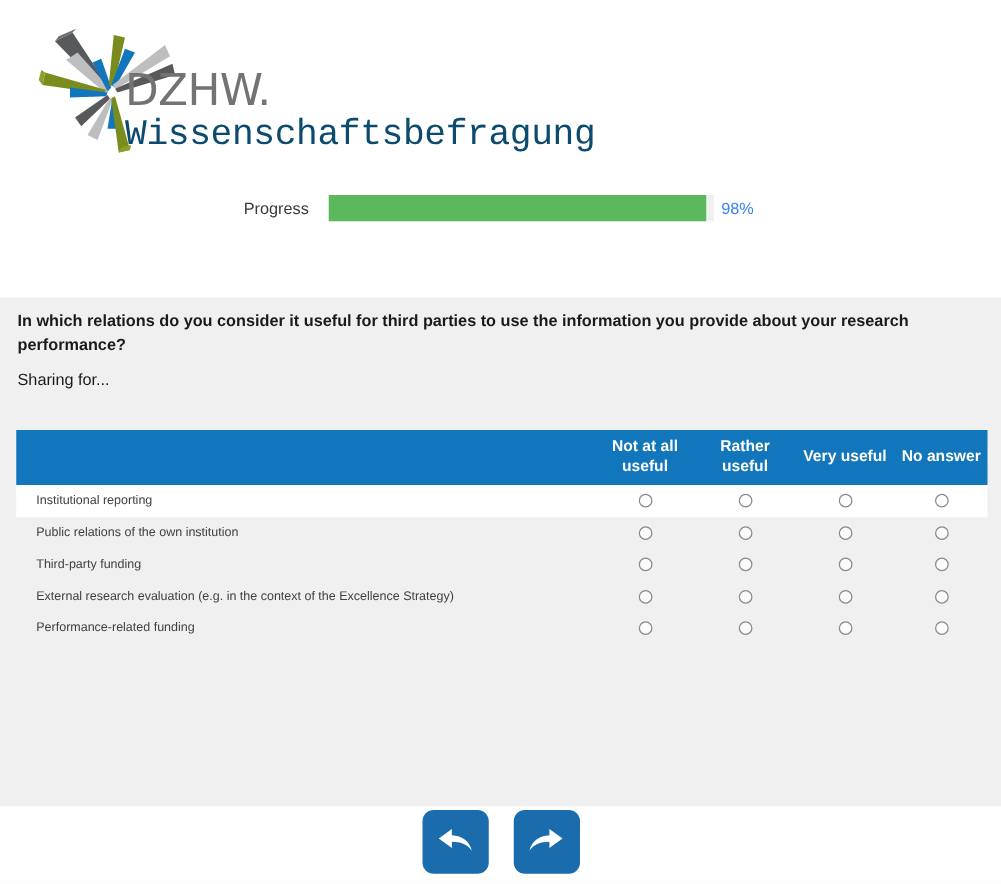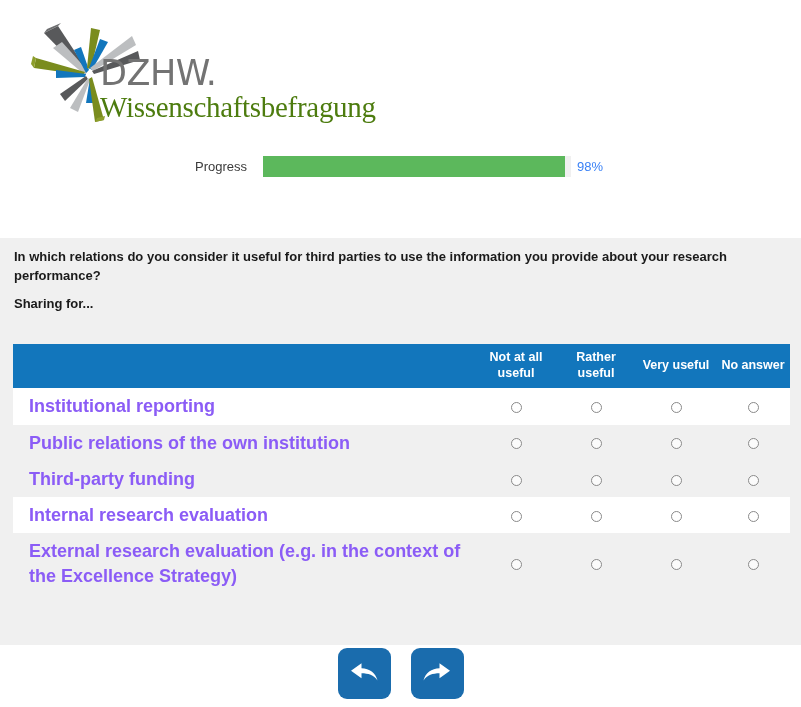--- a/index.html
+++ b/index.html
@@ -44,24 +44,24 @@
   }
   .logo-dzhw {
     font-size: 35px;
     color: #737373;
     letter-spacing: -0.5px;
     font-family: "DejaVu Sans", sans-serif;
     font-weight: 400;
   }
   .logo-sub {
     font-size: 29px;
-    color: #4d7c0f;
+    color: #0c4a6e;
     letter-spacing: -0.3px;
     margin-top: 2px;
-    font-family: Liberation Serif, serif;
+    font-family: Liberation Mono, monospace;
     font-weight: 400;
   }
 
   
   .progress-row {
     position: absolute;
     left: 0;
     top: 156px;
     width: 801px;
     height: 26px;
@@ -112,21 +112,21 @@
     font-size: 13px;
     font-weight: bold;
     color: #1a1a1a;
     line-height: 1.45;
   }
   .subquestion {
     position: absolute;
     left: 14px;
     top: 58px;
     font-size: 13px;
-    font-weight: bold;
+    font-weight: normal;
     color: #1a1a1a;
   }
 
   
   .matrix {
     position: absolute;
     left: 13px;
     top: 106px;
     width: 777px;
     border-collapse: collapse;
@@ -139,26 +139,25 @@
     font-weight: bold;
     padding: 6px 2px 7px 2px;
     text-align: center;
     line-height: 1.25;
     vertical-align: middle;
   }
   .matrix thead th.lbl-col {
     text-align: left;
   }
   .matrix tbody td {
-    font-size: 18px;
-    color: #8b5cf6;
+    font-size: 10px;
+    color: #404040;
     padding: 6px 4px;
     vertical-align: middle;
     line-height: 1.35;
-    font-weight: bold;
   }
   .matrix tbody td.lbl {
     padding-left: 16px;
     text-align: left;
   }
   .matrix tbody td.opt {
     text-align: center;
   }
   .matrix tbody tr.even td {
     background: #ffffff;
@@ -293,29 +292,29 @@
           <td class="opt"><span class="radio"></span></td>
           <td class="opt"><span class="radio"></span></td>
         </tr>
         <tr class="odd">
           <td class="lbl">Third-party funding</td>
           <td class="opt"><span class="radio"></span></td>
           <td class="opt"><span class="radio"></span></td>
           <td class="opt"><span class="radio"></span></td>
           <td class="opt"><span class="radio"></span></td>
         </tr>
-        <tr class="even">
-          <td class="lbl">Internal research evaluation</td>
-          <td class="opt"><span class="radio"></span></td>
-          <td class="opt"><span class="radio"></span></td>
-          <td class="opt"><span class="radio"></span></td>
-          <td class="opt"><span class="radio"></span></td>
-        </tr>
         <tr class="odd">
           <td class="lbl">External research evaluation (e.g. in the context of the Excellence Strategy)</td>
+          <td class="opt"><span class="radio"></span></td>
+          <td class="opt"><span class="radio"></span></td>
+          <td class="opt"><span class="radio"></span></td>
+          <td class="opt"><span class="radio"></span></td>
+        </tr>
+        <tr class="odd">
+          <td class="lbl">Performance-related funding</td>
           <td class="opt"><span class="radio"></span></td>
           <td class="opt"><span class="radio"></span></td>
           <td class="opt"><span class="radio"></span></td>
           <td class="opt"><span class="radio"></span></td>
         </tr>
       </tbody>
   </table>
 </div>
 
 <div class="navbar">

